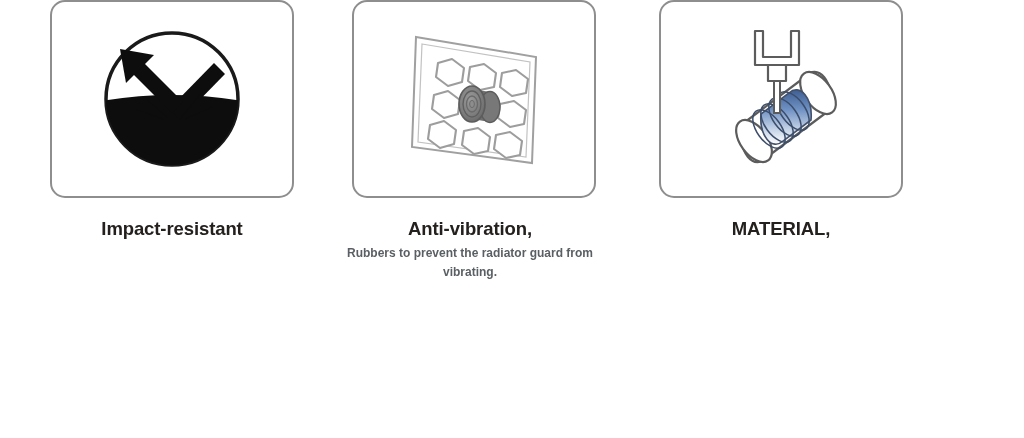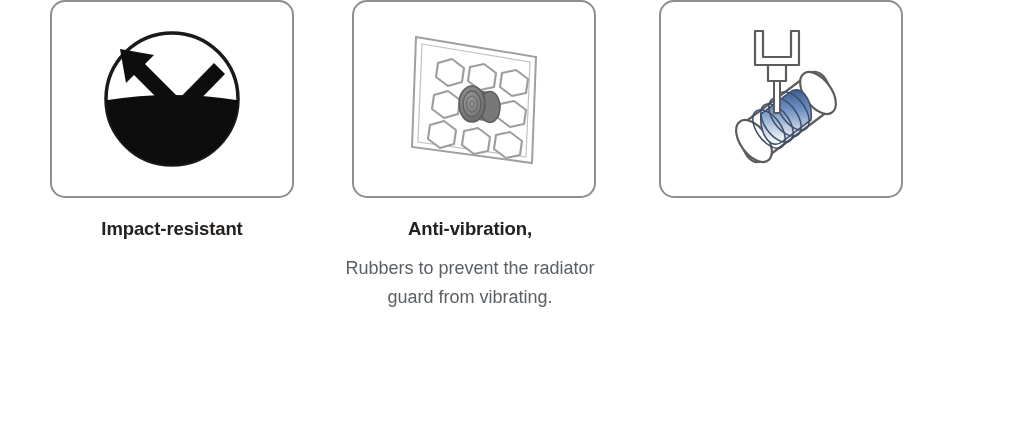--- a/index.html
+++ b/index.html
@@ -53,25 +53,25 @@
     margin-top: 19px;
   }
   .caption-title {
     font-size: 18.5px;
     font-weight: bold;
     color: #23201e;
     line-height: 1.35;
     letter-spacing: -0.1px;
   }
   .caption-body {
-    font-size: 18px;
-    font-weight: normal;
+    font-size: 12px;
+    font-weight: bold;
     color: #5a5f63;
     line-height: 1.62;
-    margin-top: 12px;
+    margin-top: 2px;
   }
 </style>
 </head>
 <body>
 
 <div class="features-row">
 
   <div class="feature-col col-1">
     <div class="icon-card">
       <svg width="160" height="160" viewBox="0 0 160 160">
@@ -187,16 +187,17 @@
         <g fill="#ffffff" stroke="#5c5c5c" stroke-width="2.2" stroke-linejoin="round">
           <path d="M 60 18 L 60 52 L 104 52 L 104 18 L 96 18 L 96 44 L 68 44 L 68 18 Z"></path>
 
           <rect x="73" y="52" width="18" height="16"></rect>
         </g>
 
         <path d="M 79 68 L 85 68 L 85 100 L 79 100 Z" fill="#ffffff" stroke="#5c5c5c" stroke-width="2"></path>
       </svg>
     </div>
     <div class="caption">
+      <div class="caption-title">MATERIAL,</div>
     </div>
   </div>
 
 </div>
 
 </body></html>

